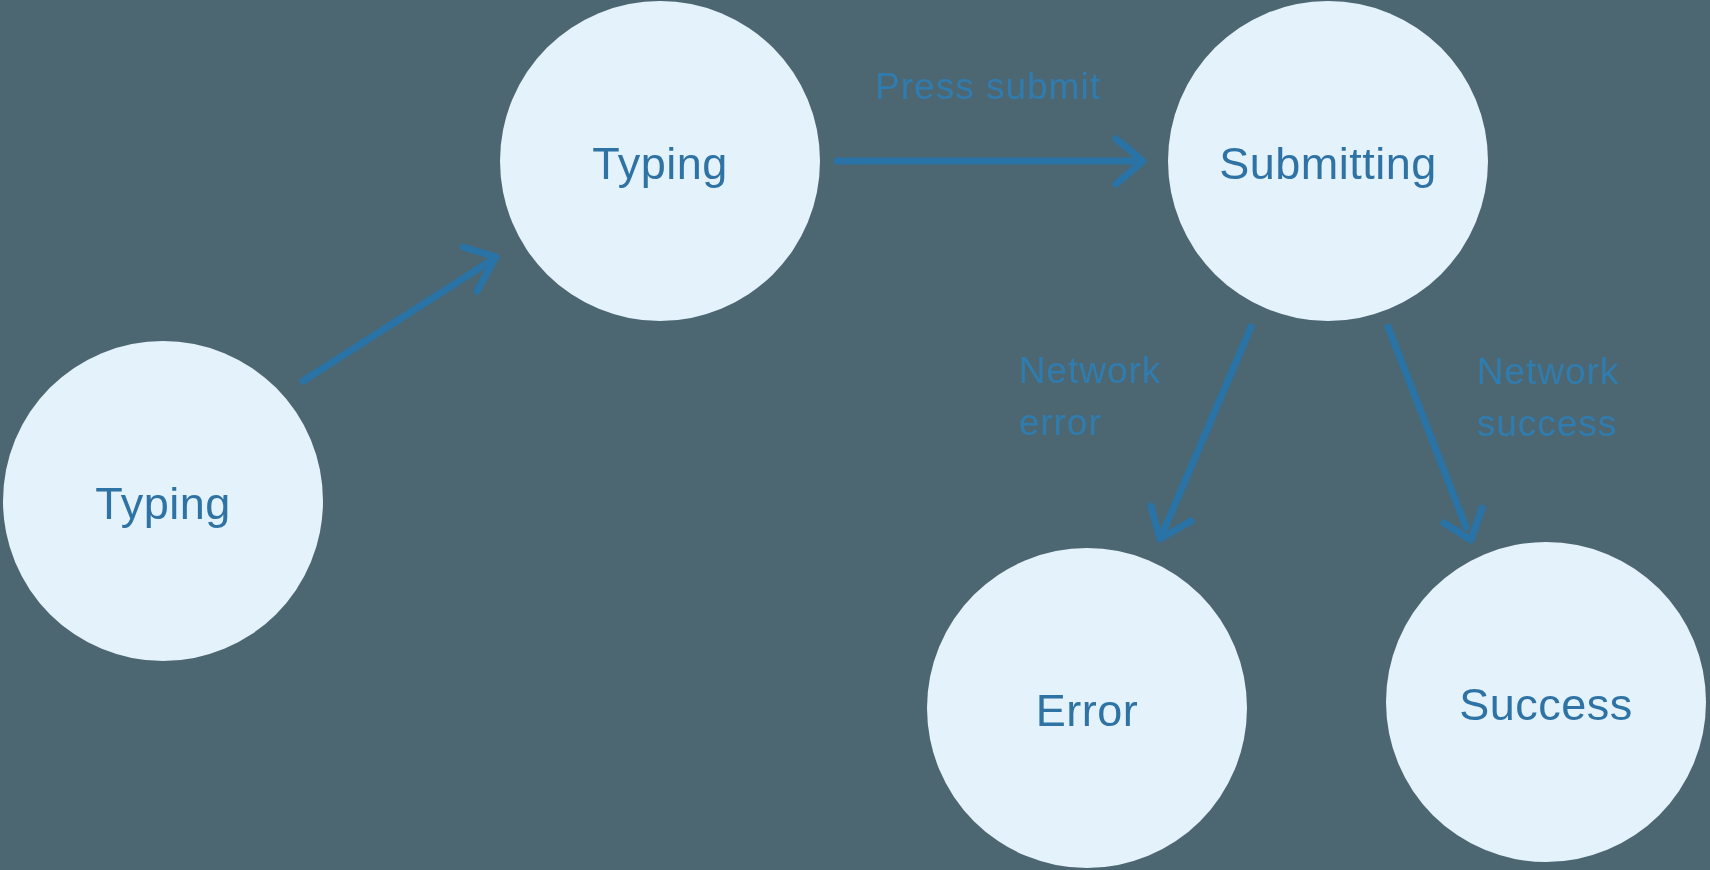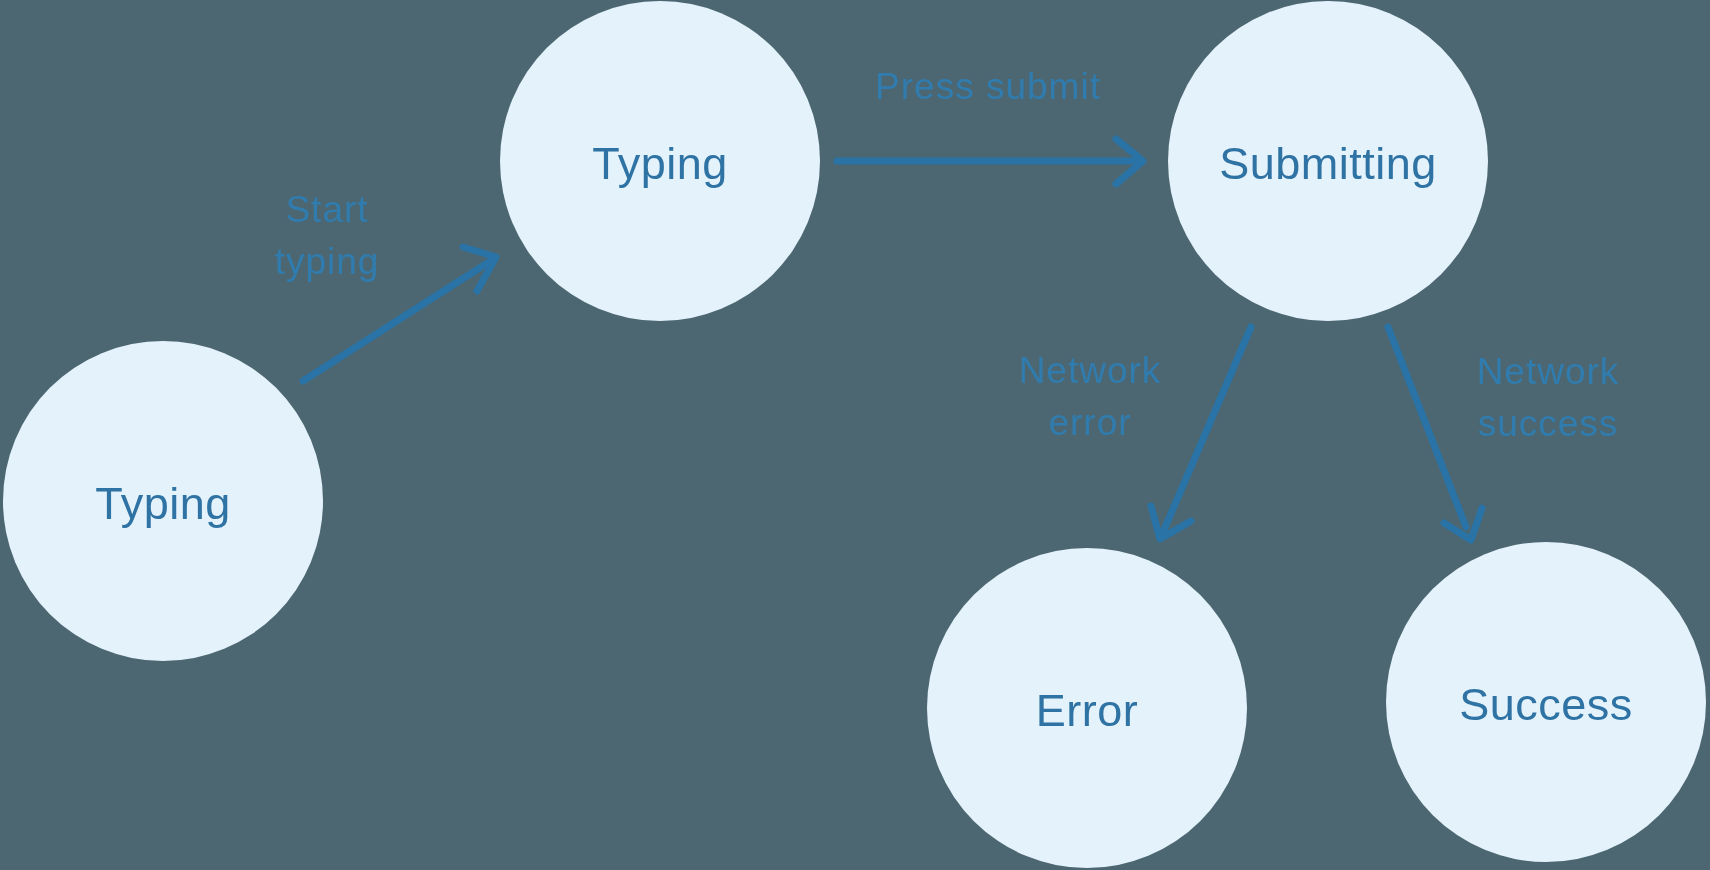--- a/index.html
+++ b/index.html
@@ -49,21 +49,21 @@
     letter-spacing: 0.5px;
     padding-top: 6px;
   }
   .edge-label {
     position: absolute;
     transform: translate(-50%, -50%);
     color: var(--edge-label, #307CAF);
     font-size: 37px;
     line-height: 52px;
     letter-spacing: 1px;
-    text-align: center;
+    text-align: left;
     white-space: pre-line;
   }
 </style>
 </head>
 <body>
 
 <div class="canvas">
 
   <svg class="arrows-layer" viewBox="0 0 1710 870">
     <g>
@@ -97,22 +97,20 @@
   </div>
 
   <div class="state" style="left:927px; top:548px;">
     <span class="state-label">Error</span>
   </div>
 
   <div class="state" style="left:1386px; top:542px;">
     <span class="state-label">Success</span>
   </div>
 
-  <div class="edge-label" style="left:327px; top:236px;">Start
-typing</div>
 
   <div class="edge-label" style="left:988px; top:87px;">Press submit</div>
 
   <div class="edge-label" style="left:1090px; top:397px;">Network
 error</div>
 
   <div class="edge-label" style="left:1548px; top:398px;">Network
 success</div>
 
 </div>

